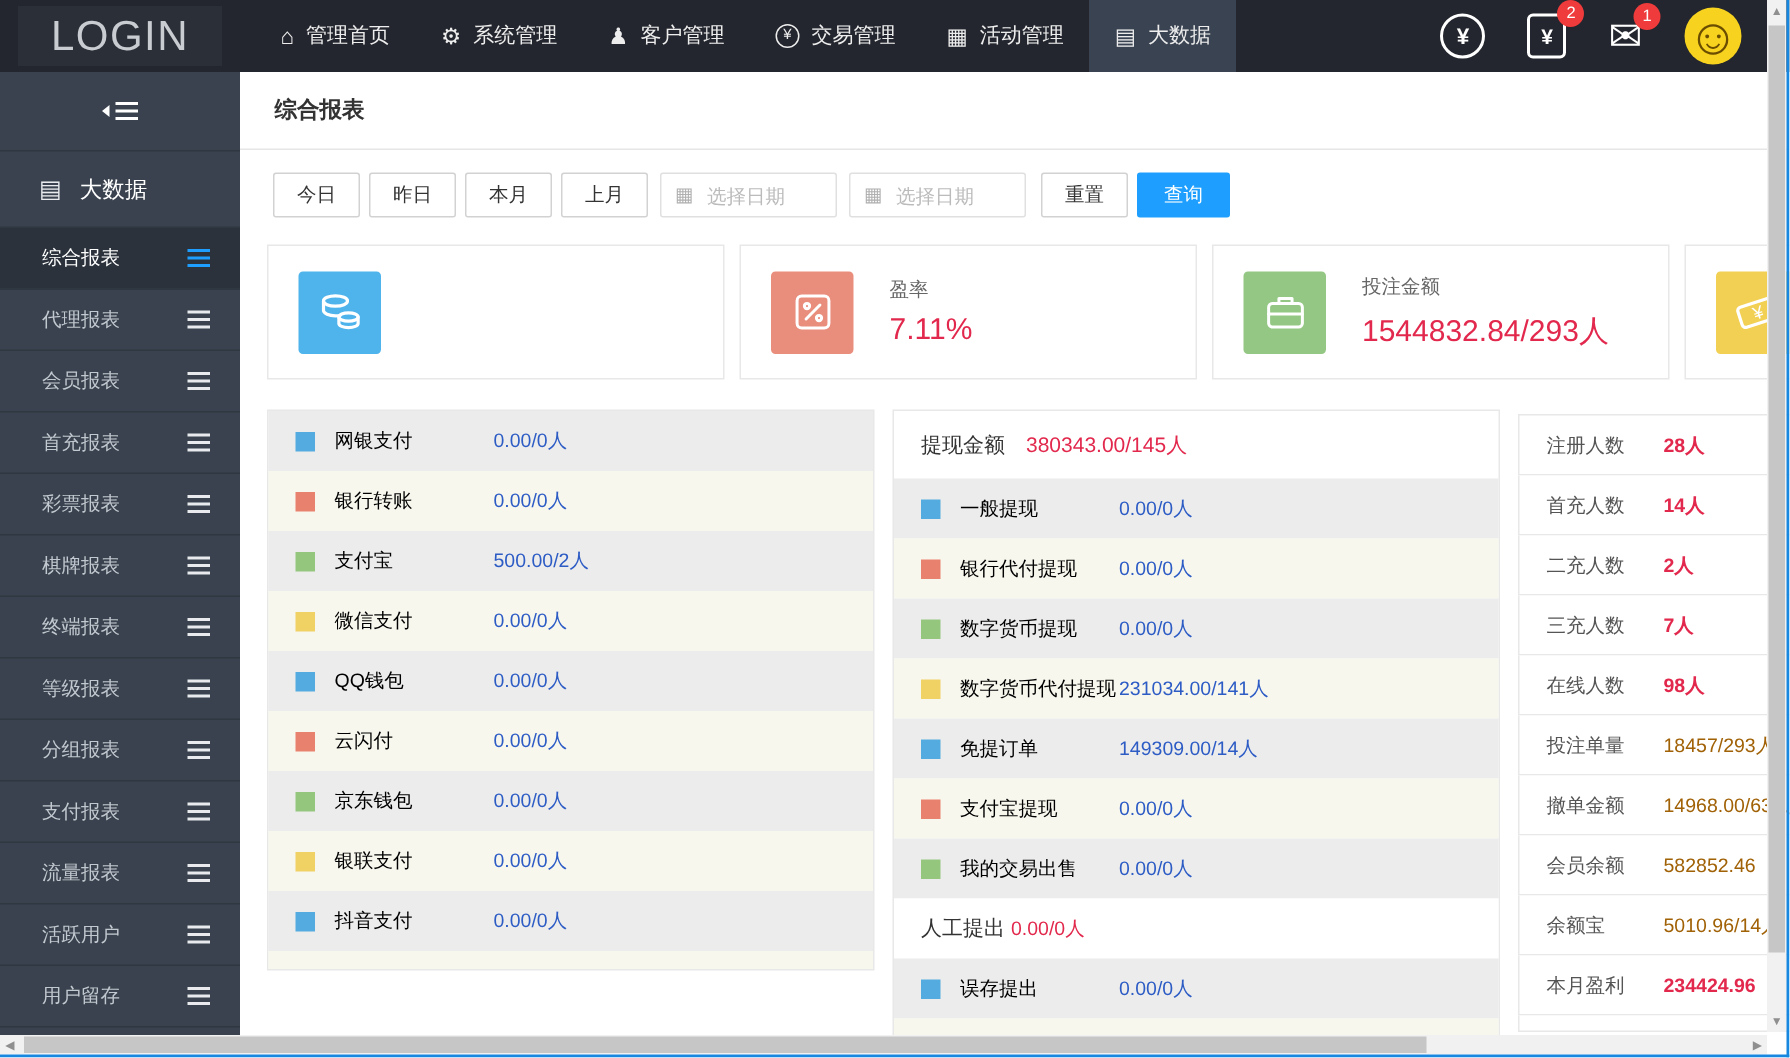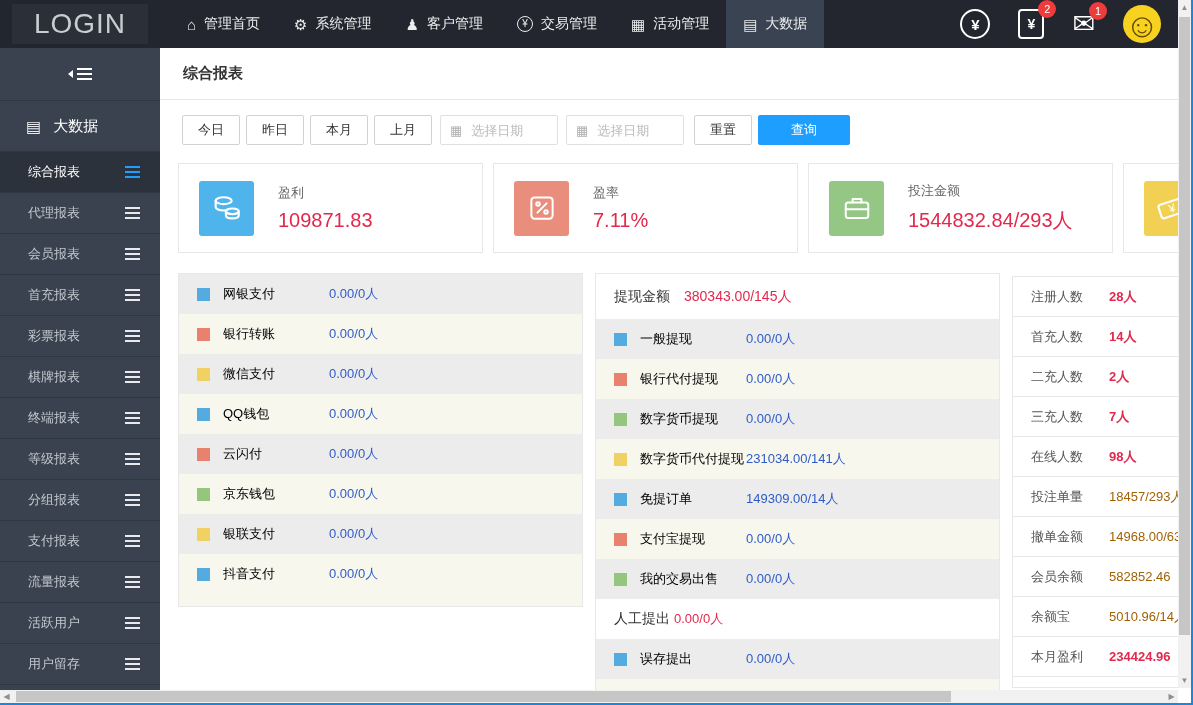--- a/index.html
+++ b/index.html
@@ -34,21 +34,21 @@
   .section-icon{font-size:16px;color:#E8EAED;}
   .side-item{height:40px;display:flex;align-items:center;padding:0 20px 0 28px;color:#C2C8CF;font-size:13px;border-bottom:1px solid #2F3741;cursor:pointer;}
   .side-item[data-active="true"]{background:#2B323C;color:#FFFFFF;}
   .side-burger{margin-left:auto;color:#E8EAED;display:inline-flex;}
   .side-item[data-active="true"] .side-burger{color:#1E9FFF;}
   
   .main{position:absolute;left:160px;top:48px;width:1033px;height:642px;background:#fff;overflow:hidden;}
   .page-title-row{height:51px;border-bottom:1px solid #E6E6E6;display:flex;align-items:center;padding-left:23px;font-size:15px;font-weight:bold;color:#333;}
   .filter-row{display:flex;align-items:center;gap:6px;margin:15px 0 0 22px;}
   .btn{height:30px;padding:0 15px;background:#fff;border:1px solid #D2D2D2;border-radius:2px;font-size:13px;color:#333;cursor:pointer;display:inline-flex;align-items:center;box-sizing:border-box;}
-  .btn-primary{background:#1E9FFF;border-color:#1E9FFF;color:#fff;padding:0 32px;}
+  .btn-primary{background:#1E9FFF;border-color:#1E9FFF;color:#fff;padding:0 17px;}
   .btn-reset{margin-left:4px;}
   .date-input{width:118px;height:30px;border:1px solid #E0E0E0;border-radius:2px;display:flex;align-items:center;padding:0 9px;gap:7px;box-sizing:border-box;margin-left:2px;background:#fff;}
   .cal-icon{color:#B0B0B0;font-size:13px;}
   .date-input input{border:none;outline:none;width:80px;font-size:13px;color:#666;font-family:inherit;background:transparent;}
   .date-input input::placeholder{color:#BBBBBB;}
   
   .cards-row{display:flex;gap:10px;margin:18px 0 0 18px;width:1400px;}
   .card{width:305px;height:90px;background:#fff;border:1px solid #E8E8E8;display:flex;align-items:center;padding-left:20px;gap:24px;box-sizing:border-box;flex:0 0 305px;}
   .card-icon{width:55px;height:55px;border-radius:3px;display:flex;align-items:center;justify-content:center;flex:0 0 55px;}
   .ci-blue{background:#4FB3EC;} .ci-salmon{background:#E98D7C;} .ci-green{background:#93C783;} .ci-yellow{background:#F2D053;}
@@ -264,24 +264,20 @@
   <div class="cards-row" data-name="summary-cards">
     <div class="card" data-name="profit-card">
       <span class="card-icon ci-blue" data-name="coins-icon">
         <svg class="cicon" width="32" height="32" viewBox="0 0 24 24">
             <ellipse cx="9.5" cy="6.5" rx="6" ry="2.6"></ellipse>
             <path d="M3.5 6.5v4.8c0 1.4 2.7 2.6 6 2.6.9 0 1.8-.1 2.5-.3"></path>
             <ellipse cx="16" cy="14.5" rx="4.8" ry="2.1"></ellipse>
             <path d="M11.2 14.5v3.2c0 1.2 2.1 2.1 4.8 2.1s4.8-.9 4.8-2.1v-3.2"></path>
           </svg>
       </span>
-      <span>
-        <div class="card-label" data-name="card-label">盈利</div>
-        <div class="card-value" data-name="card-value">109871.83</div>
-      </span>
     </div>
     <div class="card" data-name="profit-rate-card">
       <span class="card-icon ci-salmon" data-name="percent-icon">
         <svg class="cicon" width="30" height="30" viewBox="0 0 24 24">
             <rect x="3.5" y="3.5" width="17" height="17" rx="2.5"></rect>
             <path d="M8.3 15.7L15.7 8.3"></path>
             <circle cx="8.8" cy="8.8" r="1.4"></circle>
             <circle cx="15.2" cy="15.2" r="1.4"></circle>
           </svg>
       </span>
@@ -326,20 +322,25 @@
 
       <div class="t-row" data-name="table-row">
             <span class="bullet" data-name="legend-bullet" data-bullet="blue"></span>
             <span class="t-label" data-name="row-label">网银支付</span>
             <span class="t-value" data-name="row-value">0.00/0人</span>
           </div>
           <div class="t-row" data-name="table-row">
             <span class="bullet" data-name="legend-bullet" data-bullet="red"></span>
             <span class="t-label" data-name="row-label">银行转账</span>
             <span class="t-value" data-name="row-value">0.00/0人</span>
+          </div>
+          <div class="t-row" data-name="table-row">
+            <span class="bullet" data-name="legend-bullet" data-bullet="green"></span>
+            <span class="t-label" data-name="row-label">支付宝</span>
+            <span class="t-value" data-name="row-value">500.00/2人</span>
           </div>
           <div class="t-row" data-name="table-row">
             <span class="bullet" data-name="legend-bullet" data-bullet="yellow"></span>
             <span class="t-label" data-name="row-label">微信支付</span>
             <span class="t-value" data-name="row-value">0.00/0人</span>
           </div>
           <div class="t-row" data-name="table-row">
             <span class="bullet" data-name="legend-bullet" data-bullet="blue"></span>
             <span class="t-label" data-name="row-label">QQ钱包</span>
             <span class="t-value" data-name="row-value">0.00/0人</span>

